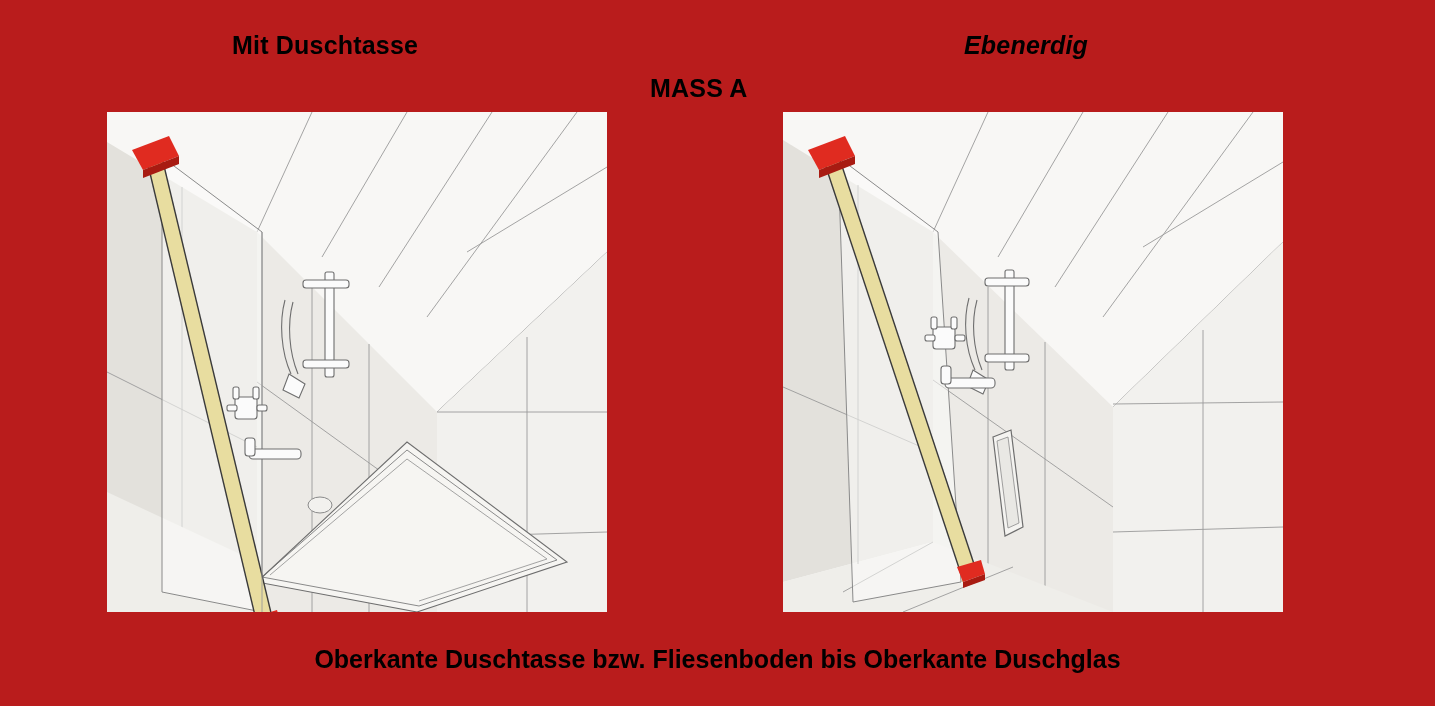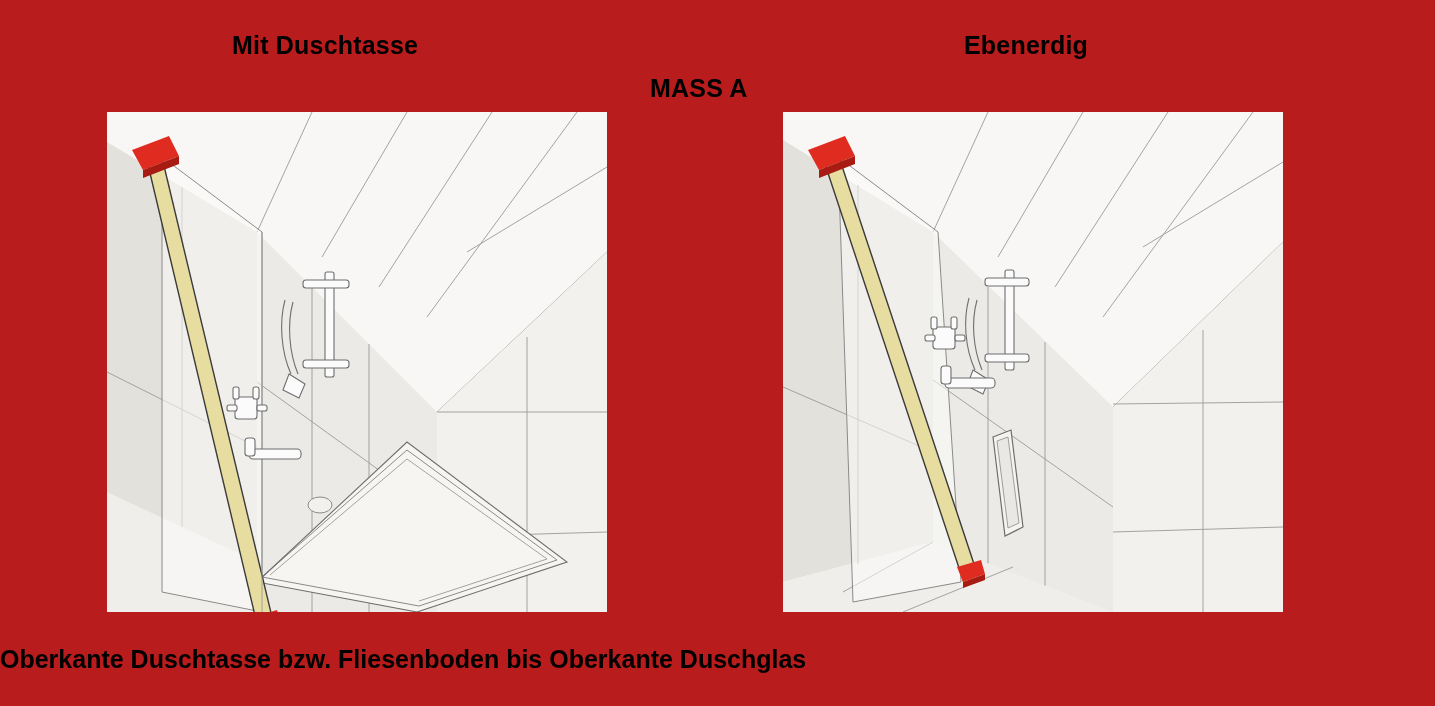--- a/index.html
+++ b/index.html
@@ -24,28 +24,29 @@
   
   .heading {
     position: absolute;
     font-weight: bold;
     font-size: 25px;
     color: #000000;
     letter-spacing: 0.2px;
     white-space: nowrap;
   }
   #heading-left  { left: 232px; top: 31px; }
-  #heading-right { left: 964px; top: 31px; }
+  #heading-right { left: 964px; top: 31px; font-style: italic; }
   #heading-mass  { left: 650px; top: 74px; }
 
   .caption {
     position: absolute;
     left: 0;
     right: 0;
     top: 645px;
+    text-align: center;
     font-weight: bold;
     font-size: 25px;
     color: #000000;
   }
 
   
   .illus {
     position: absolute;
     top: 112px;
     width: 500px;

